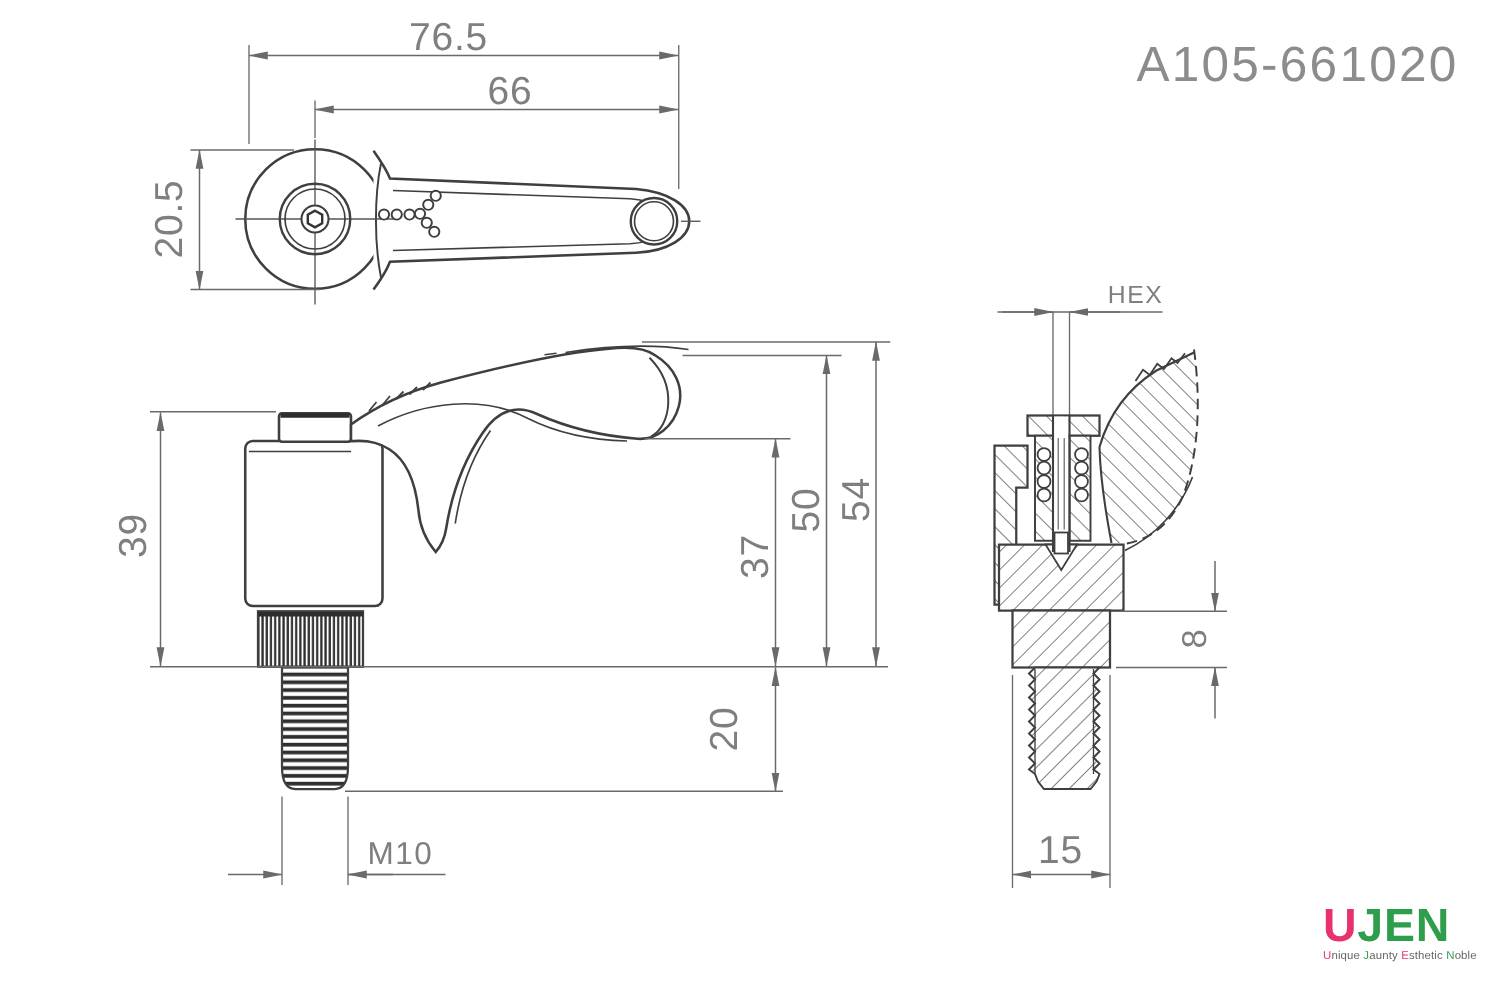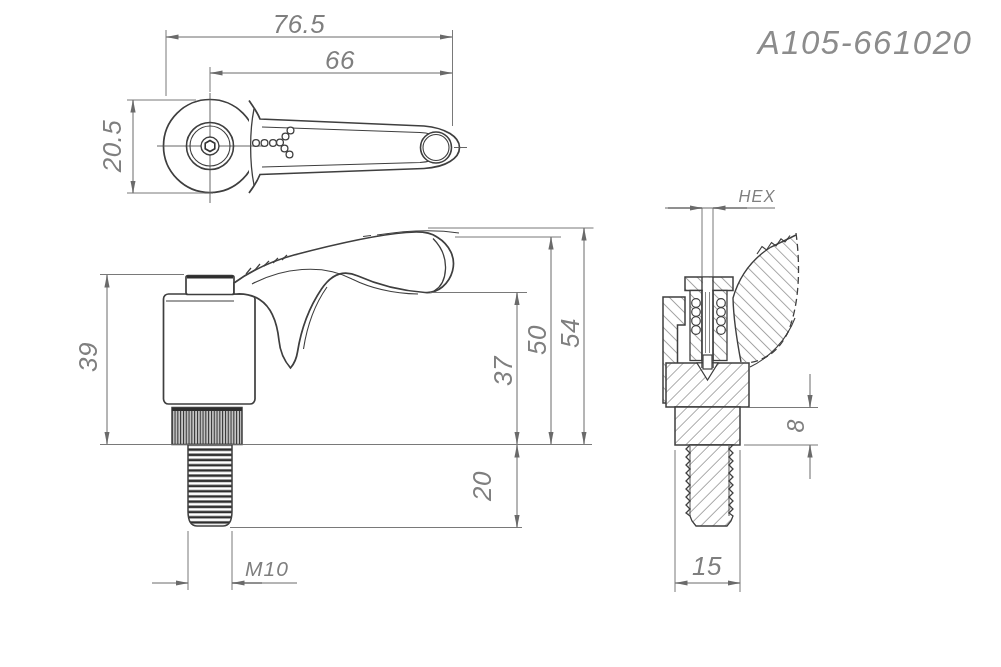--- a/index.html
+++ b/index.html
@@ -1,17 +1,17 @@
 <!DOCTYPE html>
 <html><head>
 <meta charset="utf-8">
 <style>
   html,body{margin:0;padding:0;background:#ffffff;width:1001px;height:667px;overflow:hidden;
     font-family:"Liberation Sans",sans-serif;}
-  .stage{position:relative;width:1001px;height:532px;background:#fff;font-style:italic;}
+  .stage{position:relative;width:1001px;height:532px;background:#fff;}
   svg text{text-anchor:middle;}
   .dim{font-size:26px;fill:#7f7f7f;letter-spacing:0.5px;}
   .dim-sm{font-size:16.5px;fill:#7f7f7f;letter-spacing:1px;}
   .dim-m10{font-size:21px;fill:#7f7f7f;letter-spacing:1px;}
   .dim-8{font-size:23px;fill:#7f7f7f;}
   .pn{font-size:33px;fill:#8c8c8c;letter-spacing:1.5px;}
   .outline{fill:#fff;stroke:#3f3f3f;stroke-width:1.7;}
   .thin{fill:none;stroke:#3f3f3f;stroke-width:1.1;}
   .med{fill:none;stroke:#3f3f3f;stroke-width:1.3;}
   .dimline{stroke:#6a6a6a;stroke-width:1;fill:none;}
@@ -207,14 +207,18 @@
     <line class="extline" x1="675" y1="450" x2="675" y2="592"></line>
     <line class="extline" x1="740" y1="450" x2="740" y2="592"></line>
     <line class="dimline" x1="675" y1="583" x2="740" y2="583" marker-start="url(#ar)" marker-end="url(#ar)"></line>
     <text class="dim" x="707" y="575">15</text>
   </g>
 </svg>
 
 
 
 
-
+<div class="logo">
+  <div class="word"><span style="color:#e8326e;">U</span><span style="color:#2f9e4c;">JEN</span></div>
+  <div class="tag"><span style="color:#e8326e;">U</span><span>nique</span> <span style="color:#2f9e4c;">J</span><span>aunty</span> <span style="color:#e8326e;">E</span><span>sthetic</span> <span style="color:#2f9e4c;">N</span><span>oble</span></div>
 </div>
 
+</div>
+
 </body></html>

